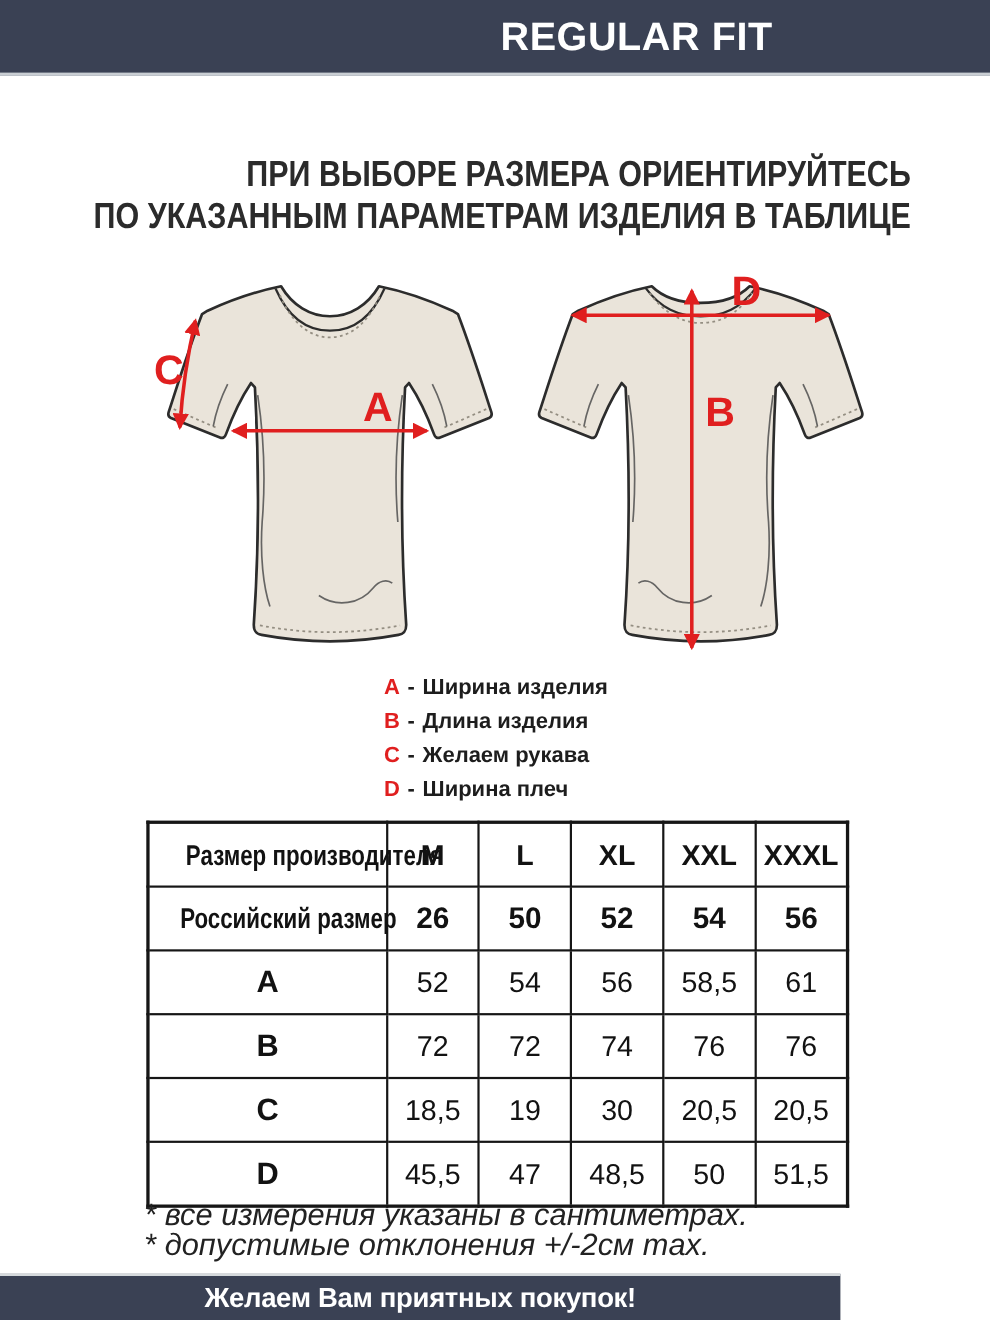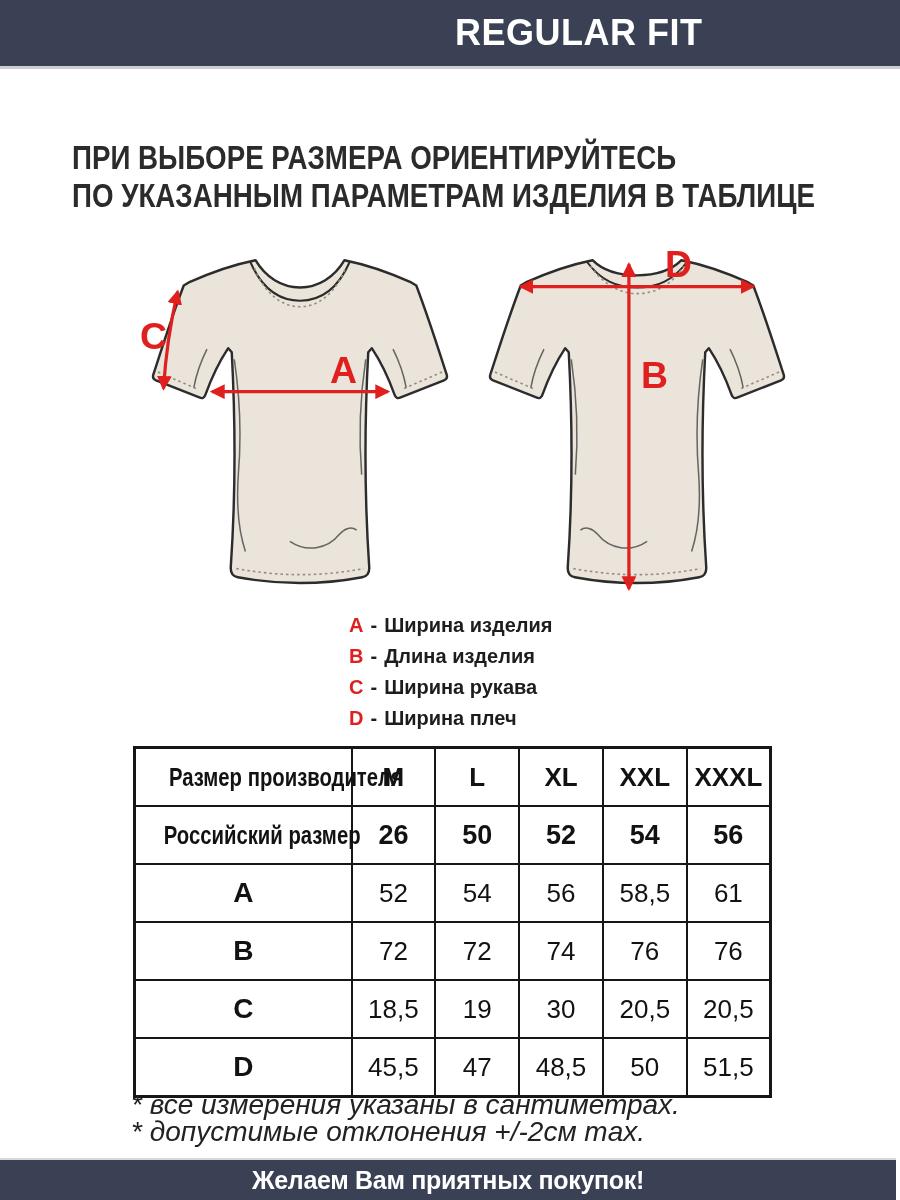--- a/index.html
+++ b/index.html
@@ -11,21 +11,21 @@
   .top-bar{
     position:absolute;left:0;top:0;width:900px;height:69px;
     background:#3a4154;border-bottom:3px solid #c9ced3;box-sizing:border-box;
   }
   .top-bar .title{
     position:absolute;left:455px;top:15px;
     font-size:36px;font-weight:bold;color:#ffffff;
     letter-spacing:0.5px;white-space:nowrap;line-height:1;
   }
   
-  .intro{position:absolute;left:0;top:139px;width:900px;text-align:left;color:#2b2b2b;}
+  .intro{position:absolute;left:0;top:139px;width:900px;text-align:right;color:#2b2b2b;}
   .intro .intro-line{
     font-size:33px;line-height:38px;font-weight:bold;white-space:nowrap;
     transform:scaleX(0.84);
   }
   
   .shirt-svg{position:absolute;overflow:visible;}
   #front-svg{left:142px;top:240px;}
   #back-svg{left:479px;top:240px;}
   .shirt-body{fill:#eae4da;stroke:#2c2c2c;stroke-width:2.4;stroke-linejoin:round;}
   .collar-line{fill:none;stroke:#2c2c2c;stroke-width:2;}
@@ -60,21 +60,21 @@
   .cell-num-bold{font-size:27px;font-weight:bold;}
   .cell-letter{font-size:28px;font-weight:bold;color:#e01f1f;}
   .cell-val{font-size:26px;font-weight:normal;}
   
   .footnotes{
     position:absolute;left:131px;top:1091px;
     font-style:italic;font-size:28px;line-height:27px;color:#222222;
   }
   
   .bottom-bar{
-    position:absolute;left:0;top:1158px;width:896px;height:42px;
+    position:absolute;left:0;top:1158px;width:764px;height:42px;
     background:#3a4154;border-top:2px solid #d5d9dc;box-sizing:border-box;
     display:flex;align-items:center;justify-content:center;
   }
   .bottom-bar .msg{color:#ffffff;font-weight:bold;font-size:25px;letter-spacing:-0.3px;white-space:nowrap;}
 </style>
 </head>
 <body>
 
 <div class="top-bar">
   <div class="title">REGULAR FIT</div>
@@ -166,21 +166,21 @@
   <path class="fold" d="M 248 108 C 255 122 259 135 261 146"></path>
   <line class="arrow" x1="41" y1="46" x2="271" y2="46" marker-start="url(#ah)" marker-end="url(#ah)"></line>
   <text class="arrow-label" x="197" y="37" text-anchor="middle">D</text>
   <line class="arrow" x1="148" y1="24" x2="148" y2="345" marker-start="url(#ah)" marker-end="url(#ah)"></line>
   <text class="arrow-label" x="160" y="146" text-anchor="start">B</text>
 </svg>
 
 <div class="legend">
   <div class="legend-row"><span class="letter">A</span><span class="sep">-</span><span class="desc">Ширина изделия</span></div>
   <div class="legend-row"><span class="letter">B</span><span class="sep">-</span><span class="desc">Длина изделия</span></div>
-  <div class="legend-row"><span class="letter">C</span><span class="sep">-</span><span class="desc">Ширина рукава</span></div>
+  <div class="legend-row"><span class="letter">C</span><span class="sep">-</span><span class="desc">Желаем рукава</span></div>
   <div class="legend-row"><span class="letter">D</span><span class="sep">-</span><span class="desc">Ширина плеч</span></div>
 </div>
 
 <table class="size-table">
   <colgroup>
     <col class="first">
       <col>
       <col>
       <col>
       <col>

